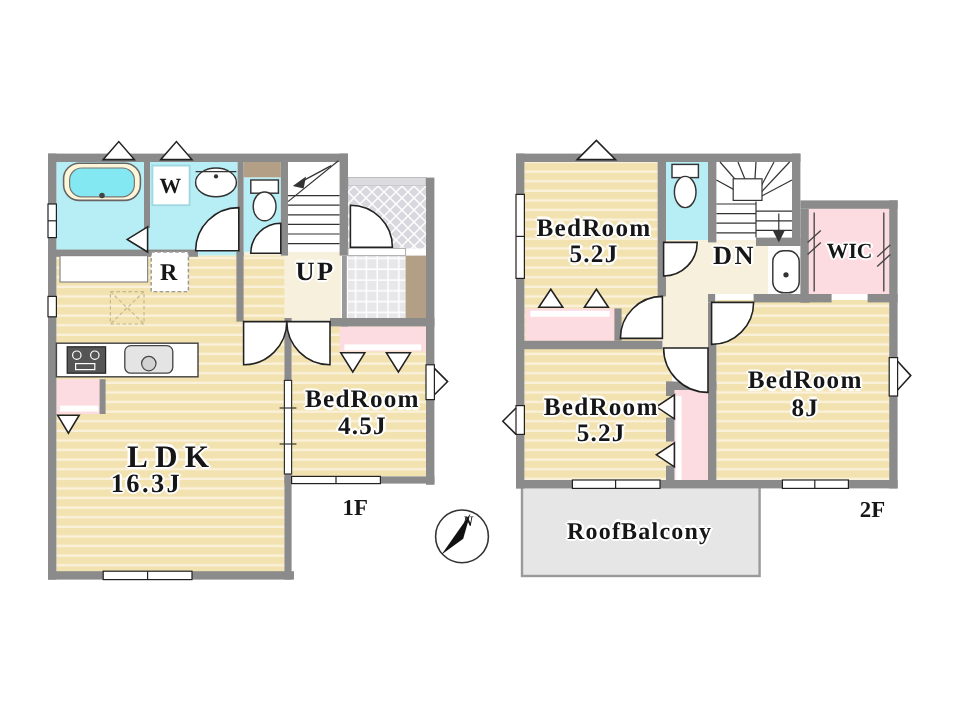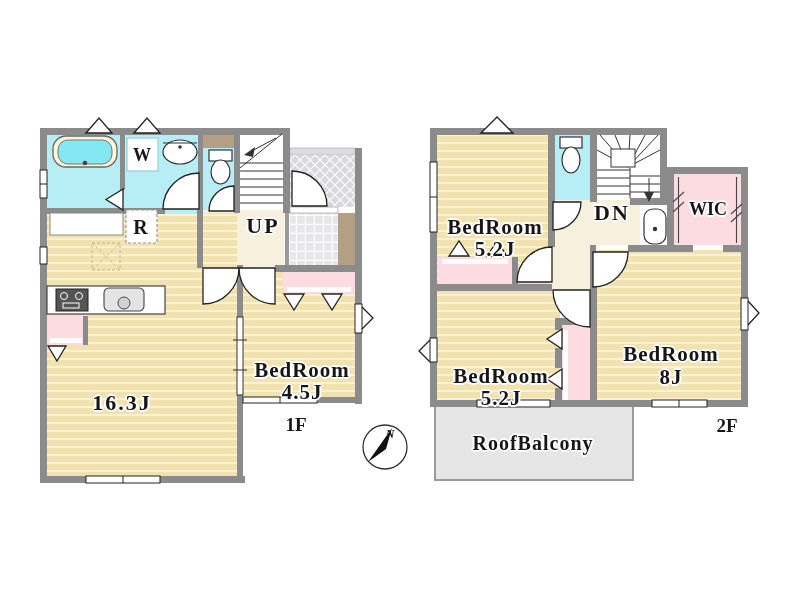--- a/index.html
+++ b/index.html
@@ -6,21 +6,21 @@
   #canvas{position:relative;width:800px;height:600px;background:#fff;overflow:hidden;
           font-family:"Liberation Serif",serif;}
   #plan-svg{position:absolute;left:0;top:0;width:800px;height:600px;}
   .lbl{position:absolute;transform:translate(-50%,-50%);
        font-family:"Liberation Serif",serif;font-weight:bold;color:#161616;
        white-space:nowrap;line-height:1;
        text-shadow:2px 0 #fff,-2px 0 #fff,0 2px #fff,0 -2px #fff,
                    1px 1px #fff,-1px -1px #fff,1px -1px #fff,-1px 1px #fff;}
   .fs26{font-size:26px;letter-spacing:6px;}
   .fs22{font-size:22px;letter-spacing:2px;}
-  .fs21{font-size:21px;letter-spacing:1px;margin-top:37px;}
+  .fs21{font-size:21px;letter-spacing:1px;}
   .fs20{font-size:20px;letter-spacing:1px;}
   .fs19{font-size:19px;}
   .fs18{font-size:18px;}
   .fs12{font-size:12px;font-style:italic;text-shadow:none;}
 </style>
 </head>
 <body>
 
 <div id="canvas">
 
@@ -270,20 +270,21 @@
       <polygon points="562,369 547,379 562,389"></polygon>
     </g>
   </g>
 
   <g>
     <circle cx="385" cy="447" r="22" fill="#fff" stroke="#333" stroke-width="1.3"></circle>
     <polygon points="392,428 368,462 386,449" fill="#111"></polygon>
   </g>
 </svg>
 
+<div class="lbl fs26" style="left:143px;top:381px;">LDK</div>
 <div class="lbl fs22" style="left:122px;top:403px;">16.3J</div>
 <div class="lbl fs21" style="left:302px;top:333px;">BedRoom</div>
 <div class="lbl fs21" style="left:302px;top:355px;text-align:center;">4.5J</div>
 <div class="lbl fs22" style="left:263px;top:226px;text-align:center;">UP</div>
 <div class="lbl fs18" style="left:142px;top:155px;">W</div>
 <div class="lbl fs20" style="left:141px;top:227px;">R</div>
 <div class="lbl fs19" style="left:296px;top:424px;">1F</div>
 
 <div class="lbl fs21" style="left:495px;top:190px;">BedRoom</div>
 <div class="lbl fs21" style="left:495px;top:212px;">5.2J</div>

